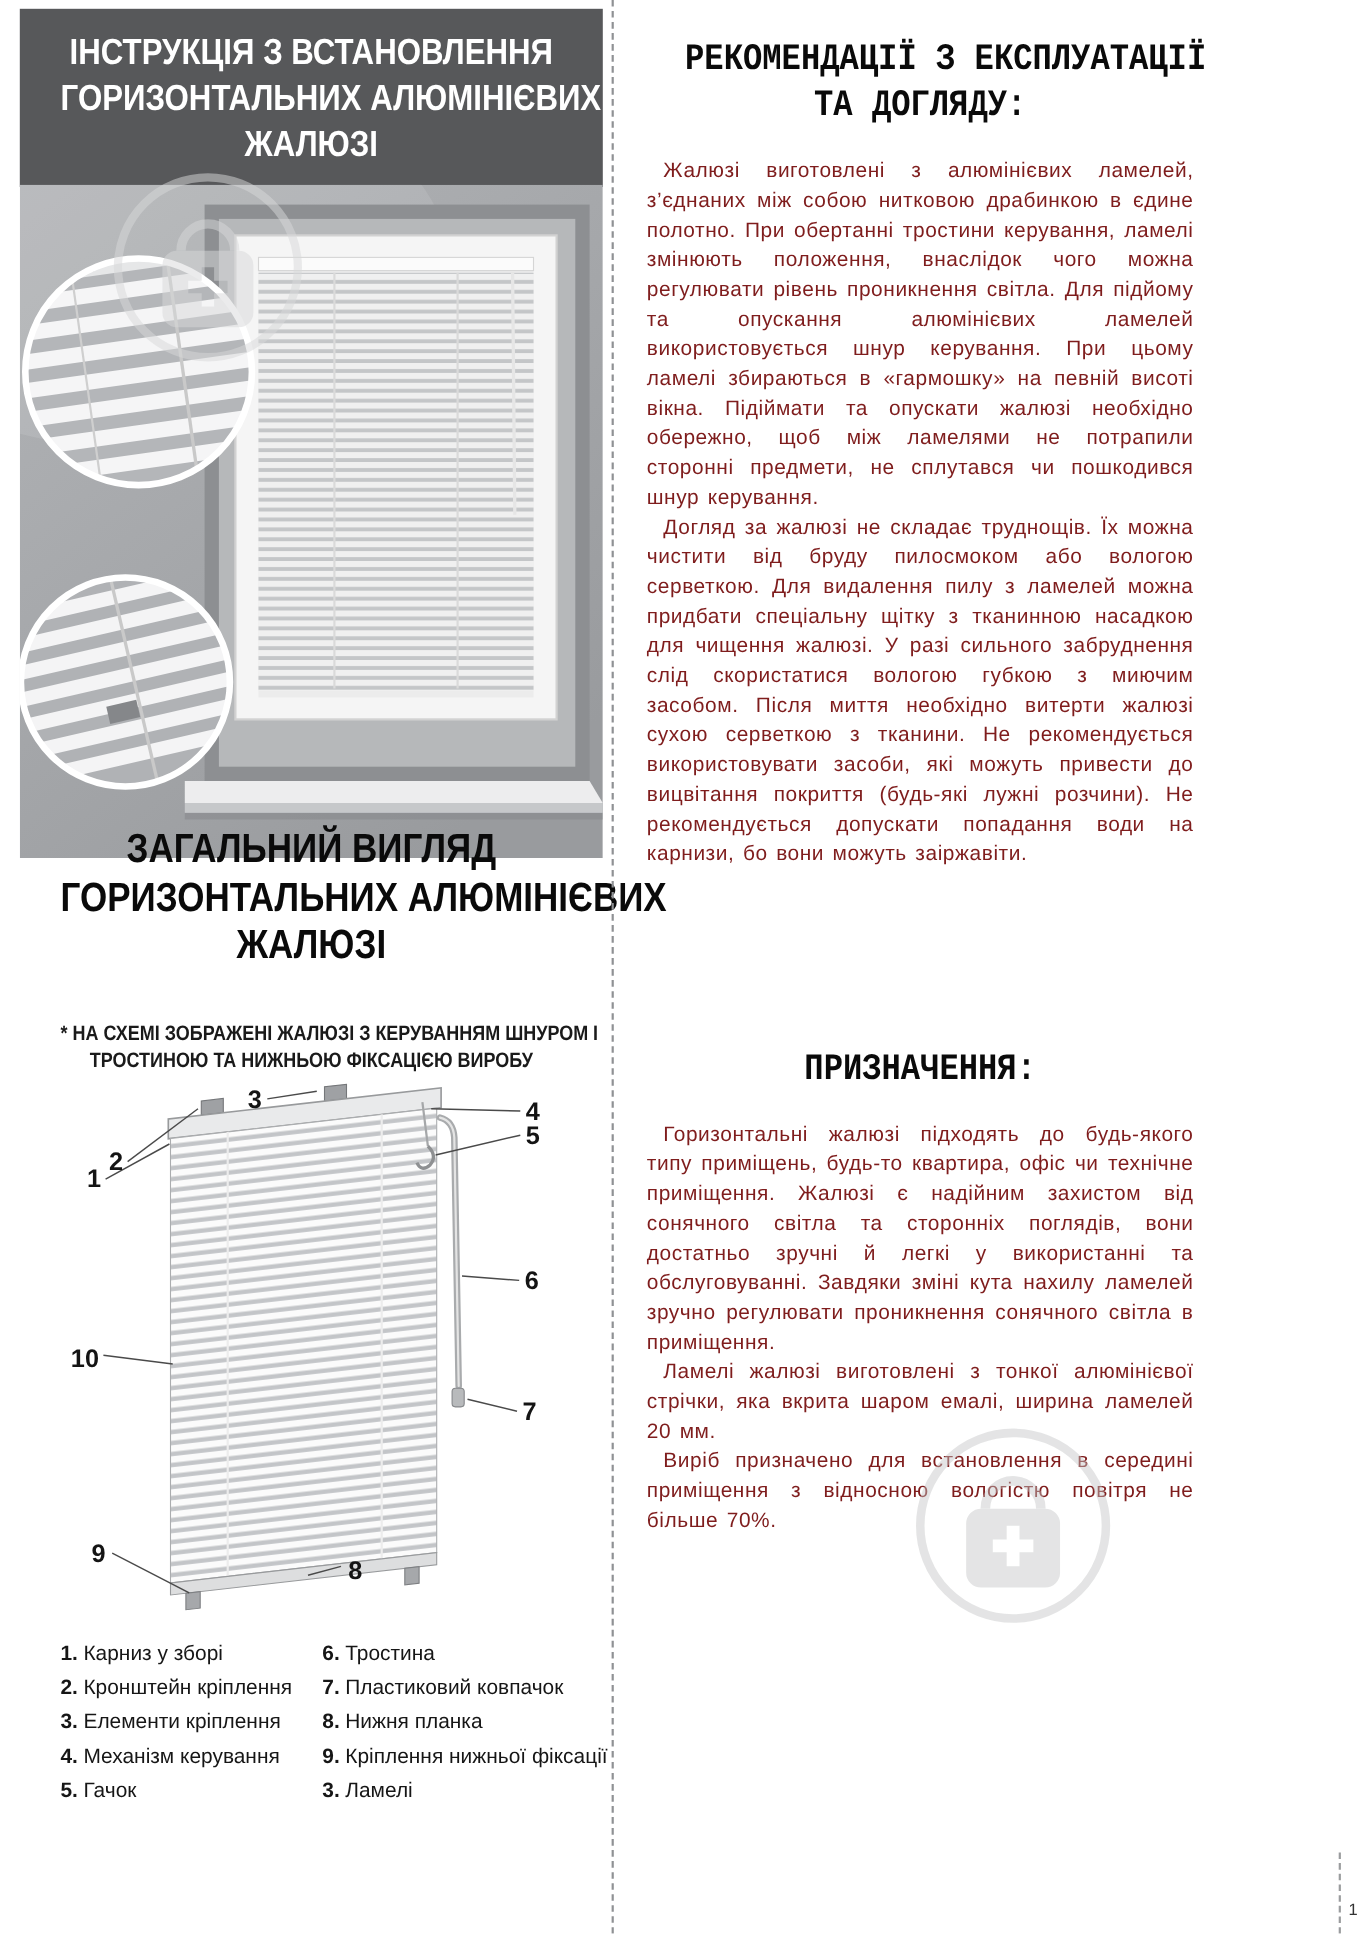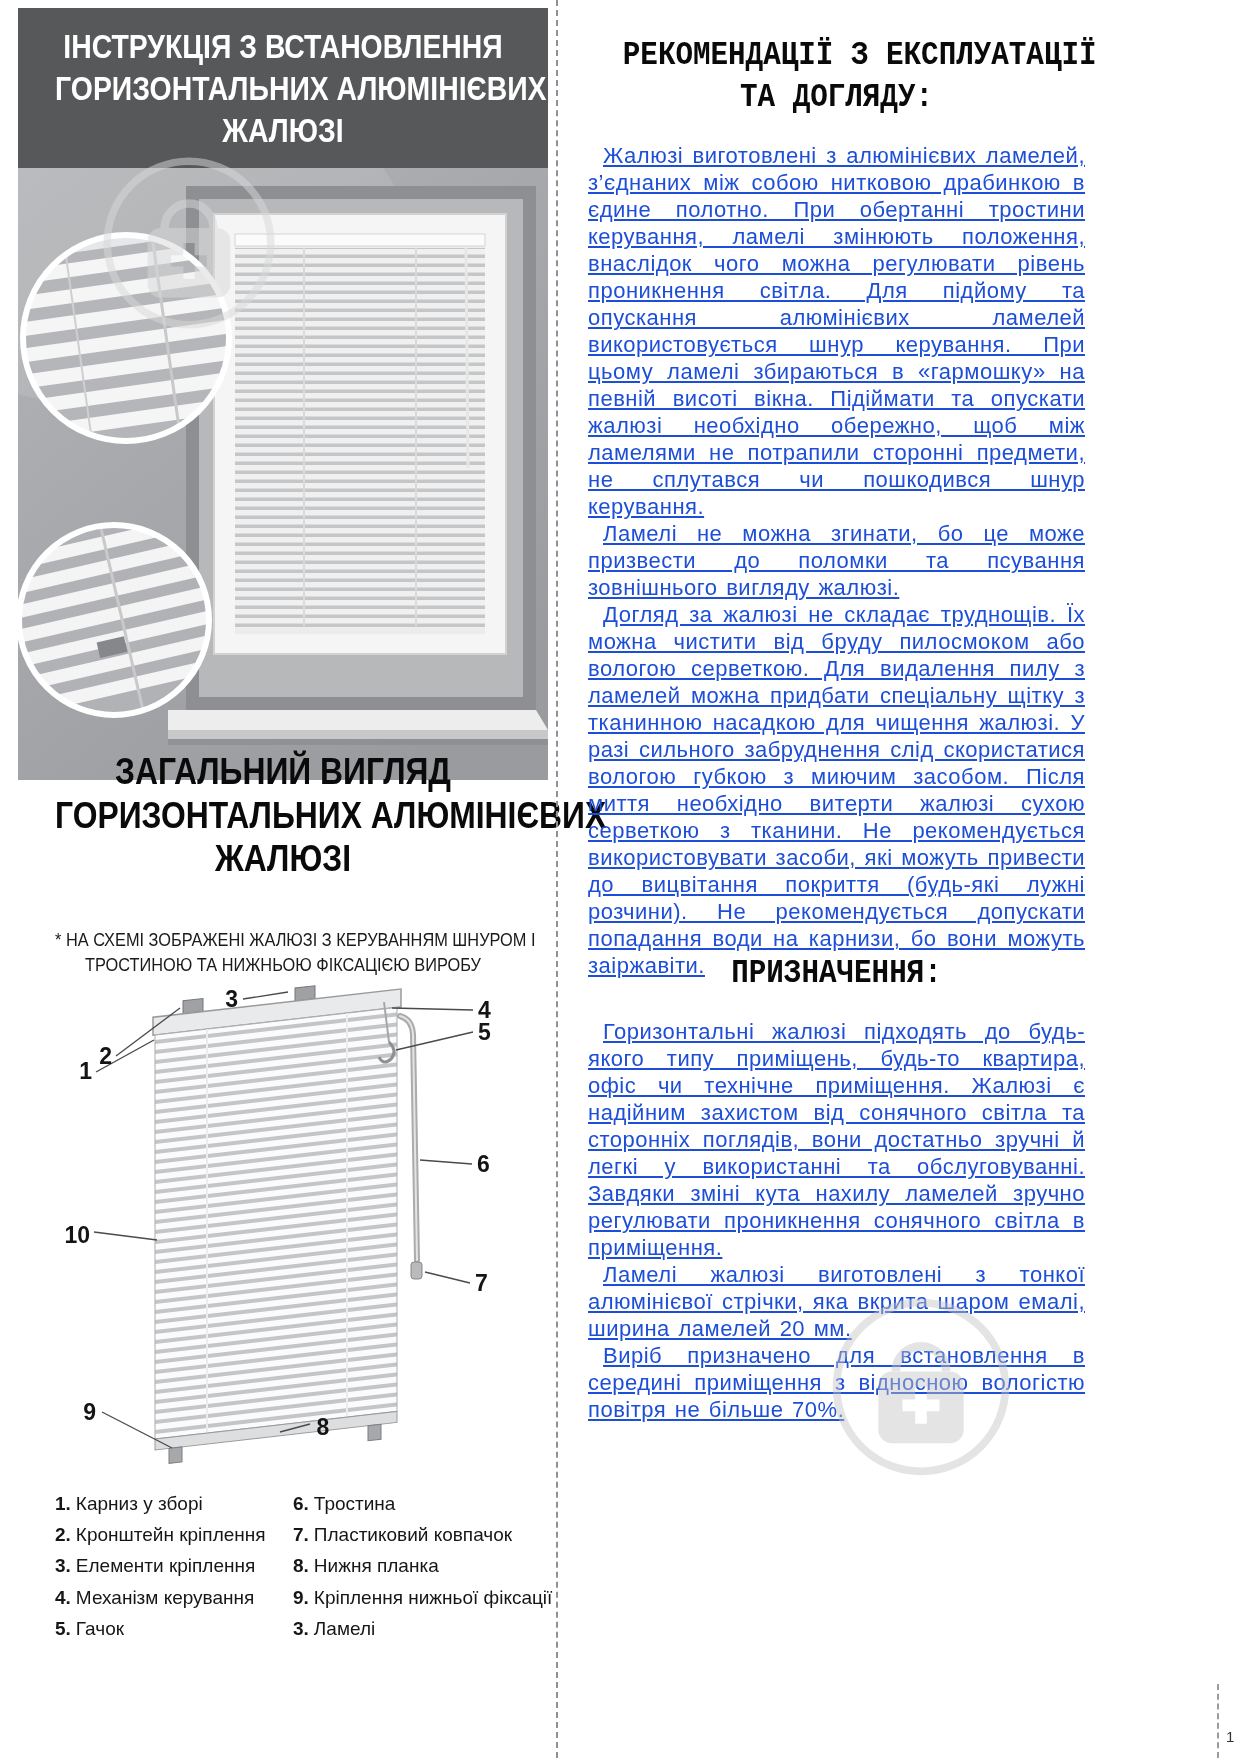--- a/index.html
+++ b/index.html
@@ -16,43 +16,43 @@
     color: #ffffff; display: flex; flex-direction: column; justify-content: center;
   }
   .h-line { font-weight: bold; font-size: 33px; line-height: 1.28; text-align: center; }
   .condensed { transform: scaleX(0.86); transform-origin: 50% 50%; white-space: nowrap; }
 
   .window-art { left: 18px; top: 168px; }
 
   .overview-title { left: 18px; top: 750px; width: 530px; text-align: center; color: #0a0a0a; }
   .o-line { font-weight: bold; font-size: 37px; line-height: 1.18; }
 
-  .scheme-note { left: 18px; top: 928px; width: 530px; text-align: center; font-weight: normal; }
+  .scheme-note { left: 18px; top: 928px; width: 530px; text-align: center; font-weight: bold; }
   .note-line { font-size: 19px; line-height: 1.3; }
 
   .diagram { left: 30px; top: 980px; }
   .diagram text { font-family: "Liberation Sans", sans-serif; font-weight: bold; font-size: 23px; fill: #141414; }
 
   .legend { left: 32px; top: 1492px; width: 516px; display: flex; font-size: 19px; color: #161616; margin-left: 23px; }
   .legend-col1 { width: 238px; }
   .legend-col2 { flex: 1; }
   .legend-row { margin-bottom: 8px; line-height: 1.22; }
   .legend-num { font-weight: bold; margin-right: 5px; }
 
   .separator { left: 556px; top: 0; height: 1758px; width: 0; border-left: 2px dashed #8f9194; }
 
   
   .right-col { left: 588px; width: 497px; }
   .care { top: 34px; }
   .purpose { top: 952px; }
   .rc-title { text-align: center; margin-bottom: 24px; color: #0a0a0a; font-family: Liberation Mono, monospace; }
   .h2-line { font-weight: bold; font-size: 34px; line-height: 1.24; }
   .body-text p {
-    margin: 0; font-size: 22px; line-height: 27px; letter-spacing: 0.5px;
-    word-spacing: 2px; text-align: justify; text-indent: 15px; color: #1d4ed8; text-decoration: underline;
+    margin: 0; font-size: 19px; line-height: 27px; letter-spacing: 0.5px;
+    word-spacing: 2px; text-align: justify; text-indent: 15px; color: #7f1d1d;
   }
 
   .watermark { pointer-events: none; }
   .wm-top { left: 95px; top: 149px; opacity: 0.5; }
   .wm-bottom { left: 824px; top: 1290px; opacity: 0.45; }
 
   .corner-mark { left: 1217px; top: 1684px; height: 74px; width: 0; border-left: 2px dashed #9a9c9e; }
   .page-number { left: 1226px; top: 1728px; font-size: 15px; color: #333333; }
 </style>
 </head>
@@ -225,21 +225,20 @@
 
   <div class="abs separator"></div>
 
   <section class="abs right-col care">
     <div class="rc-title">
       <div class="h2-line condensed">РЕКОМЕНДАЦІЇ З ЕКСПЛУАТАЦІЇ</div>
       <div class="h2-line condensed">ТА ДОГЛЯДУ:</div>
     </div>
     <div class="body-text">
       <p>Жалюзі виготовлені з алюмінієвих ламелей, з’єднаних між собою нитковою драбинкою в єдине полотно. При обертанні тростини керування, ламелі змінюють положення, внаслідок чого можна регулювати рівень проникнення світла. Для підйому та опускання алюмінієвих ламелей використовується шнур керування. При цьому ламелі збираються в «гармошку» на певній висоті вікна. Підіймати та опускати жалюзі необхідно обережно, щоб між ламелями не потрапили сторонні предмети, не сплутався чи пошкодився шнур керування.</p>
-      <p>Ламелі не можна згинати, бо це може призвести до поломки та псування зовнішнього вигляду жалюзі.</p>
       <p>Догляд за жалюзі не складає труднощів. Їх можна чистити від бруду пилосмоком або вологою серветкою. Для видалення пилу з ламелей можна придбати спеціальну щітку з тканинною насадкою для чищення жалюзі. У разі сильного забруднення слід скористатися вологою губкою з миючим засобом. Після миття необхідно витерти жалюзі сухою серветкою з тканини. Не рекомендується використовувати засоби, які можуть привести до вицвітання покриття (будь-які лужні розчини). Не рекомендується допускати попадання води на карнизи, бо вони можуть заіржавіти.</p>
     </div>
   </section>
 
   <section class="abs right-col purpose">
     <div class="rc-title">
       <div class="h2-line condensed">ПРИЗНАЧЕННЯ:</div>
     </div>
     <div class="body-text">
       <p>Горизонтальні жалюзі підходять до будь-якого типу приміщень, будь-то квартира, офіс чи технічне приміщення. Жалюзі є надійним захистом від сонячного світла та сторонніх поглядів, вони достатньо зручні й легкі у використанні та обслуговуванні. Завдяки зміні кута нахилу ламелей зручно регулювати проникнення сонячного світла в приміщення.</p>

